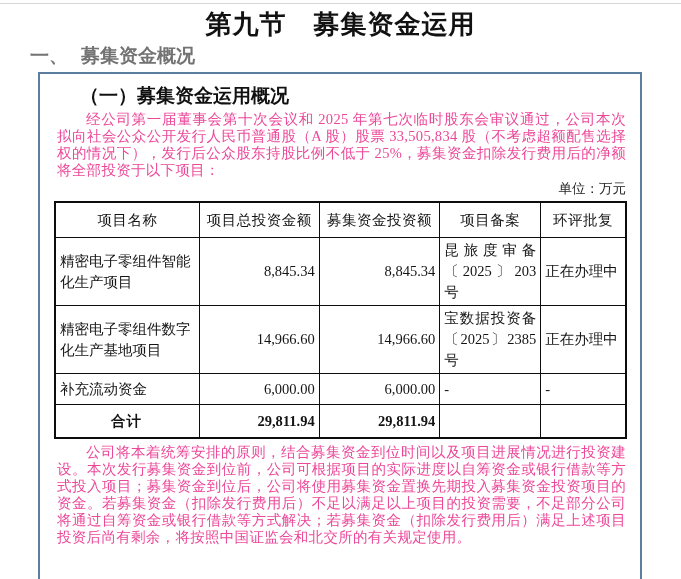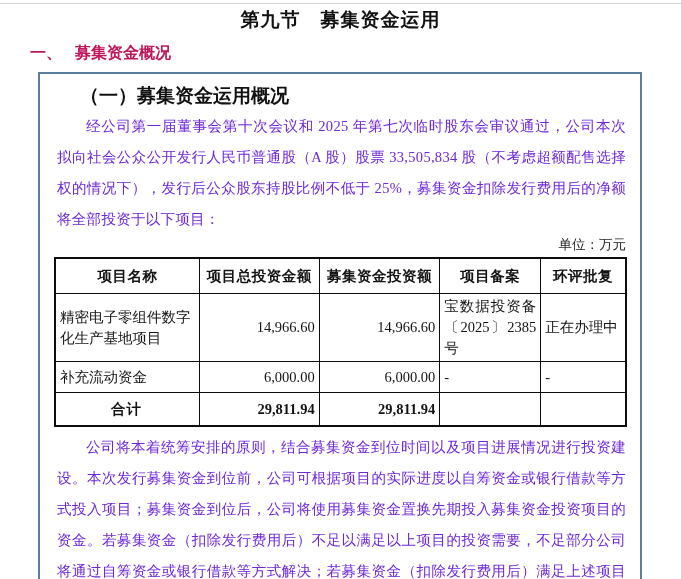--- a/index.html
+++ b/index.html
@@ -24,34 +24,34 @@
     height: 1px;
     background: #d6d6d6;
   }
   .doc-title {
     position: absolute;
     top: 7px;
     left: 0;
     width: 681px;
     text-align: center;
     font-family: "Liberation Sans", "DejaVu Sans", sans-serif;
-    font-size: 19px;
+    font-size: 26px;
     font-weight: bold;
     letter-spacing: 1px;
     margin: 0;
     color: #111111;
   }
   .section-heading {
     position: absolute;
     top: 43px;
     left: 30px;
     font-family: "Liberation Sans", "DejaVu Sans", sans-serif;
-    font-size: 16px;
+    font-size: 19px;
     font-weight: bold;
-    color: #be185d;
+    color: #737373;
     white-space: nowrap;
   }
   .section-heading .marker { display: inline-block; margin-right: 13px; }
   .blue-box {
     position: absolute;
     top: 72px;
     left: 38px;
     width: 604px;
     height: 545px;
     box-sizing: border-box;
@@ -63,25 +63,25 @@
     margin: 0 0 0 23px;
     font-family: "Liberation Sans", "DejaVu Sans", sans-serif;
     font-size: 19px;
     font-weight: bold;
     line-height: 21px;
     color: #111111;
   }
   .para {
     margin: 5px 0 0 0;
     font-size: 14.5px;
-    line-height: 31px;
+    line-height: 17px;
     text-align: justify;
     text-indent: 2em;
     letter-spacing: 0.3px;
-    color: #6d28d9;
+    color: #ec4899;
   }
   .unit-label {
     margin: 1px 0 0 0;
     text-align: right;
     font-size: 13.5px;
     line-height: 18px;
     color: #1f1f1f;
   }
   table.fund-table {
     border-collapse: collapse;
@@ -91,21 +91,21 @@
     border: 2.5px solid #0d0d0d;
   }
   .fund-table th, .fund-table td {
     border: 1px solid #0d0d0d;
     font-size: 14.5px;
     vertical-align: middle;
     padding: 2px 4px;
     color: #141414;
   }
   .fund-table th {
-    font-weight: bold;
+    font-weight: normal;
     height: 30px;
     text-align: center;
     letter-spacing: 0.5px;
   }
   .col-name  { width: 139px; }
   .col-total { width: 115px; }
   .col-raise { width: 116px; }
   .col-record{ width: 97px; }
   .col-eia   { width: 82px; }
   .cell-name   { text-align: left; padding-left: 7px; line-height: 21px; }
@@ -148,20 +148,27 @@
         <tr>
           <th>项目名称</th>
           <th>项目总投资金额</th>
           <th>募集资金投资额</th>
           <th>项目备案</th>
           <th>环评批复</th>
         </tr>
       </thead>
       <tbody>
         <tr class="row-tall">
+          <td class="cell-name">精密电子零组件智能化生产项目</td>
+          <td class="cell-num">8,845.34</td>
+          <td class="cell-num">8,845.34</td>
+          <td class="cell-record">昆旅度审备〔2025〕203号</td>
+          <td class="cell-eia">正在办理中</td>
+        </tr>
+        <tr class="row-tall">
           <td class="cell-name">精密电子零组件数字化生产基地项目</td>
           <td class="cell-num">14,966.60</td>
           <td class="cell-num">14,966.60</td>
           <td class="cell-record">宝数据投资备〔2025〕2385号</td>
           <td class="cell-eia">正在办理中</td>
         </tr>
         <tr class="row-short">
           <td class="cell-name">补充流动资金</td>
           <td class="cell-num">6,000.00</td>
           <td class="cell-num">6,000.00</td>

